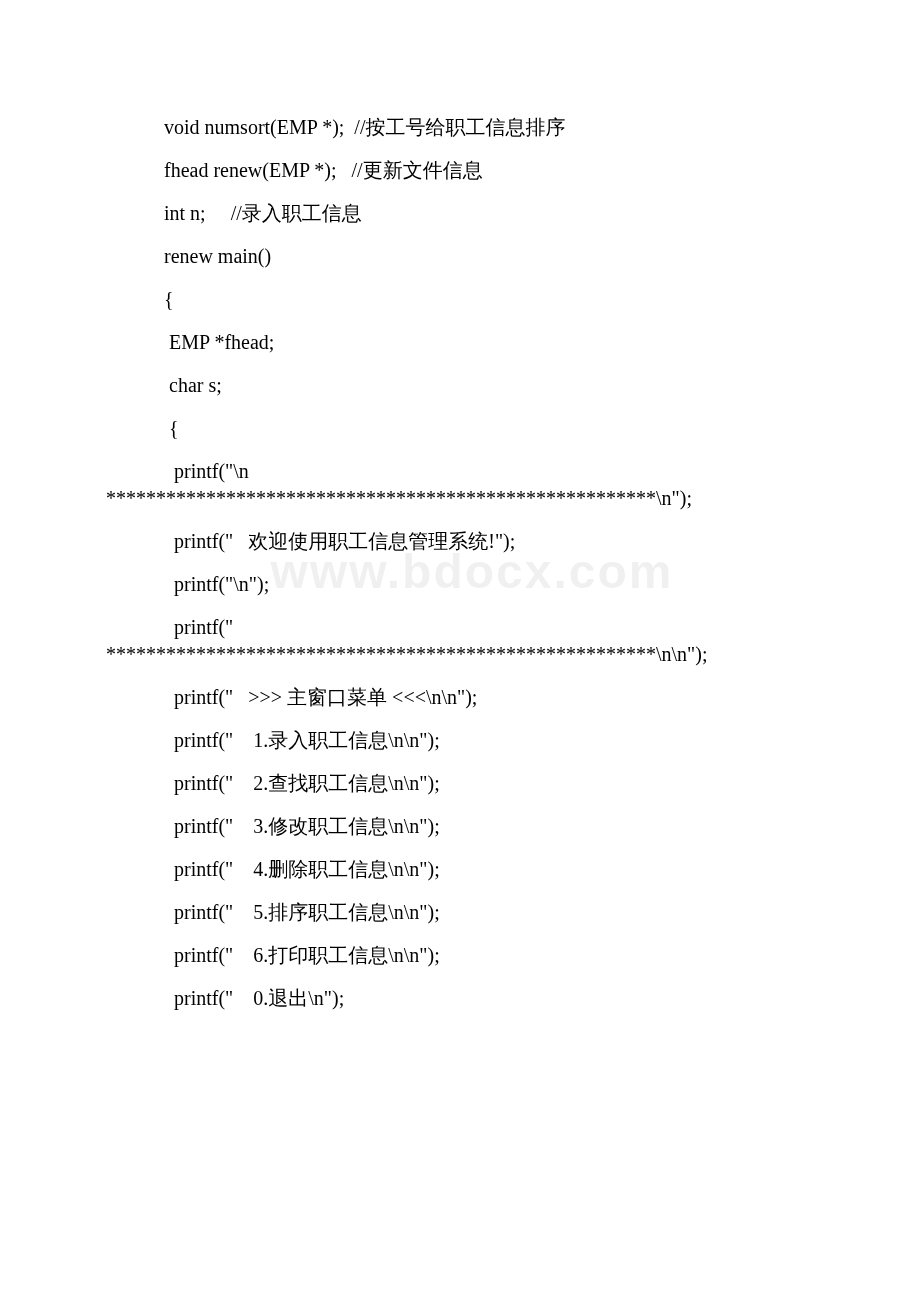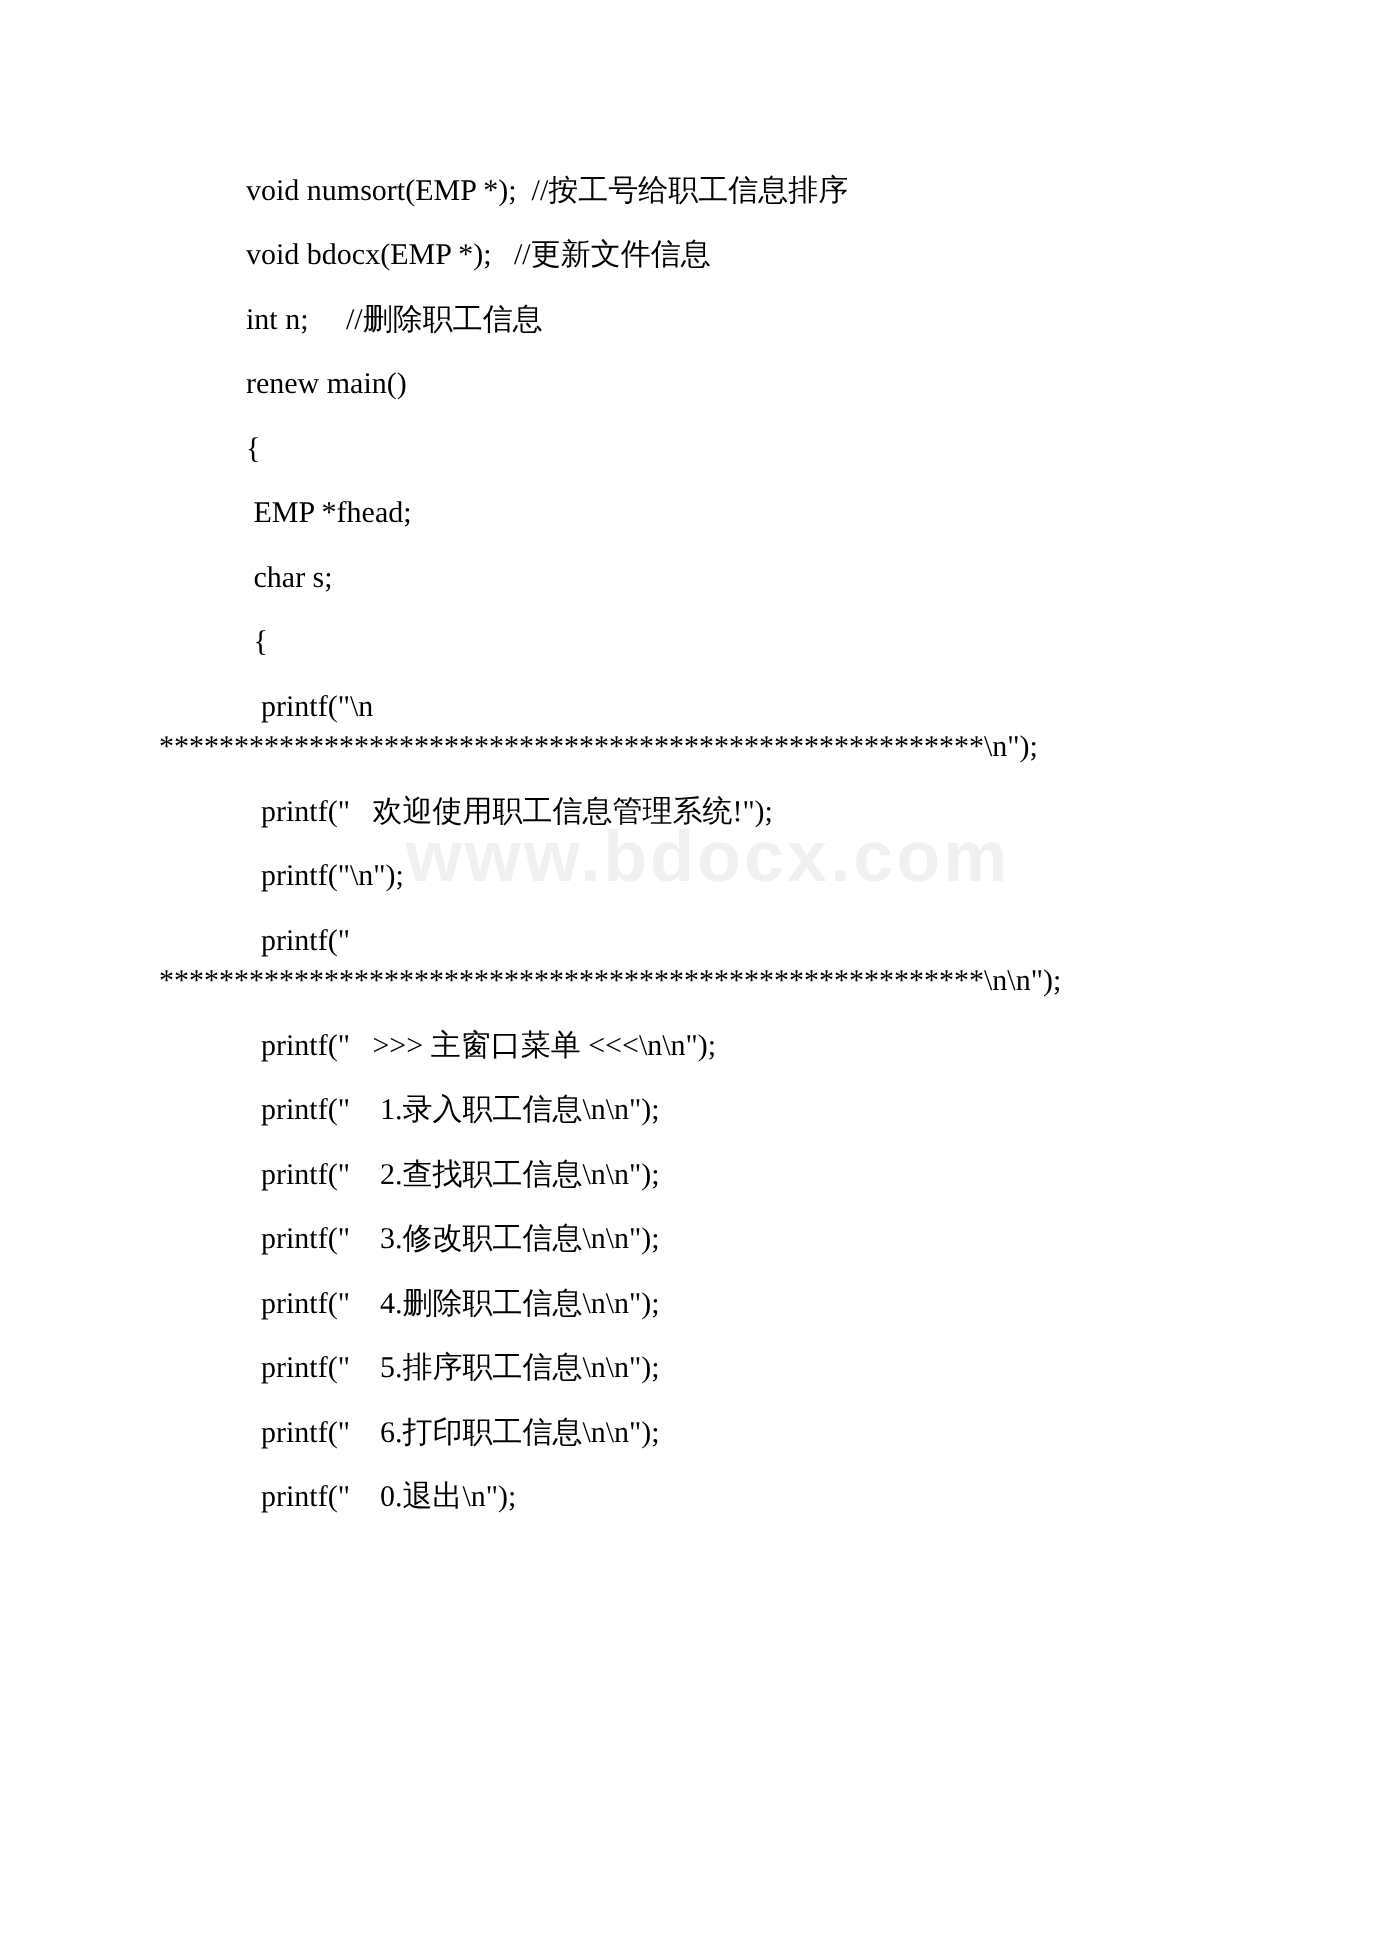--- a/index.html
+++ b/index.html
@@ -40,22 +40,22 @@
   }
   .content { position: relative; z-index: 1; }
 </style>
 </head>
 <body>
 
 <div class="watermark">www.bdocx.com</div>
 
 <div class="content">
   <div class="line">void numsort(EMP *);  //按工号给职工信息排序</div>
-  <div class="line">void bdocx(EMP *);   //更新文件信息</div>
-  <div class="line">int n;     //删除职工信息</div>
+  <div class="line">fhead renew(EMP *);   //更新文件信息</div>
+  <div class="line">int n;     //录入职工信息</div>
   <div class="line">renew main()</div>
   <div class="line">{</div>
   <div class="line"> EMP *fhead;</div>
   <div class="line"> char s;</div>
   <div class="line"> {</div>
   <div class="line">  printf("\n     </div>
   <div class="line flush tight-top">*******************************************************\n");</div>
   <div class="line">  printf("   欢迎使用职工信息管理系统!");</div>
   <div class="line">  printf("\n");</div>
   <div class="line">  printf("     </div>

